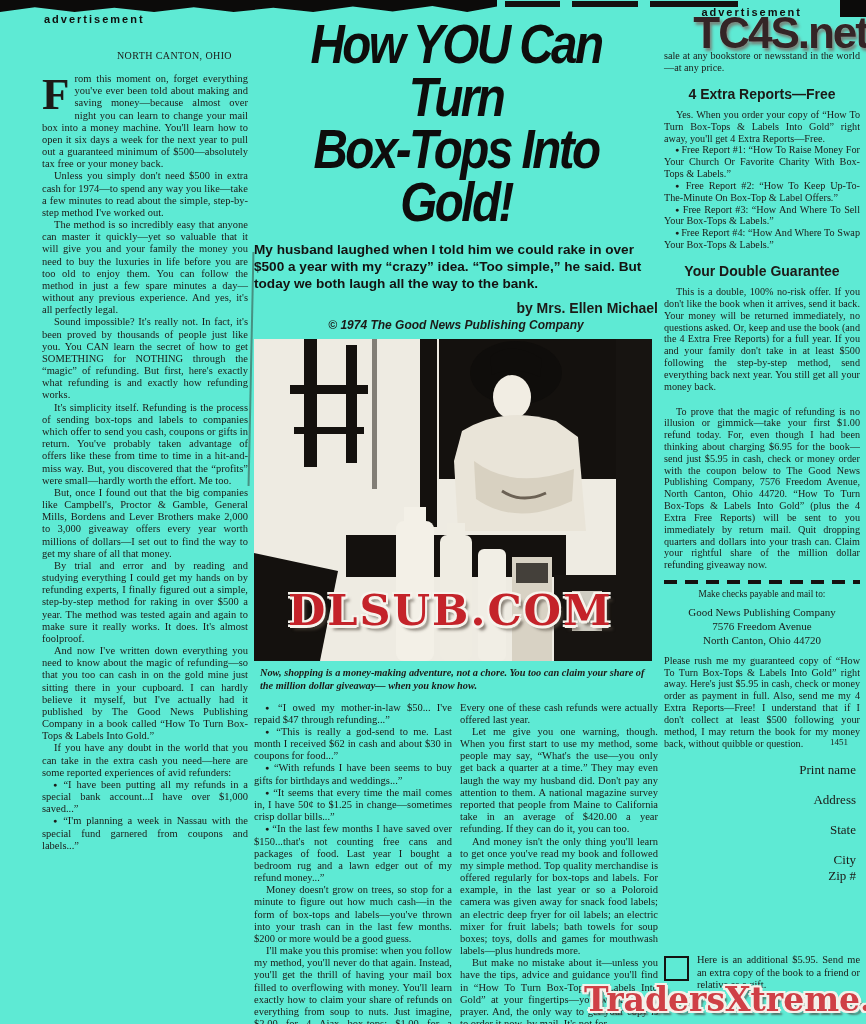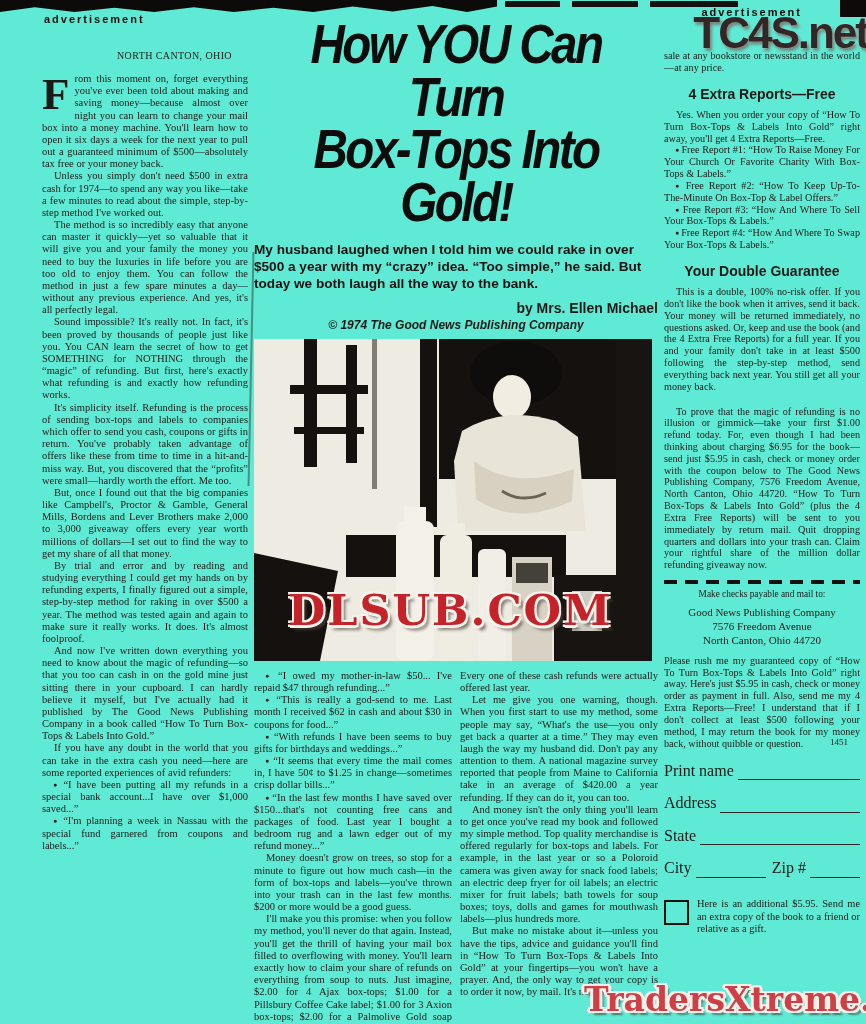--- a/index.html
+++ b/index.html
@@ -48,21 +48,21 @@
   .cols{display:flex;gap:8px;margin-top:9px;}
   .colA,.colB{width:198px;}
   
   .sidebar{position:absolute;left:664px;top:50px;width:196px;font-size:10.2px;line-height:1.16;}
   .sidebar .t{font-size:10.2px;}
   .sb-head{font-family:"Liberation Sans",sans-serif;font-weight:bold;font-size:14px;text-align:center;margin:12px 0 7px 0;}
   .sep{height:4px;margin:9px 0 5px 0;background:repeating-linear-gradient(90deg,#141210 0 13px,transparent 13px 21px);}
   .payable{text-align:center;font-size:9.3px;margin:0 0 5px 0;}
   .addr{text-align:center;font-size:11px;line-height:1.3;margin:0 0 7px 0;}
   .code-row{text-align:right;padding-right:12px;font-size:9px;margin-top:-12px;}
-  .field{display:flex;align-items:flex-end;margin-top:14px;font-size:16px;}
+  .field{display:flex;align-items:flex-end;margin-top:14px;font-size:13px;flex-direction:column;}
   .field .lbl{white-space:nowrap;padding-right:4px;}
   .field .line{flex:1;border-bottom:1.2px solid #2a2725;height:12px;}
   .field .line.short{flex:0 0 50px;}
   .field .lbl2{white-space:nowrap;padding:0 4px 0 6px;}
   .checkrow{display:flex;margin-top:20px;gap:8px;}
   .checkbox{width:21px;height:21px;border:2.5px solid #141210;flex:0 0 auto;margin-top:2px;background:transparent;}
   .checktext{font-size:10.4px;line-height:1.2;text-align:justify;}
 </style>
 </head>
 <body>
@@ -138,20 +138,21 @@
           <rect x="258" y="218" width="40" height="104" fill="#d8d2c4"></rect>
           <rect x="262" y="224" width="32" height="20" fill="#44403a"></rect>
         </g>
         <polygon points="0,214 84,232 66,322 0,322" fill="#14110e"></polygon>
         <rect x="300" y="236" width="62" height="86" fill="#171411"></rect>
         <rect x="318" y="252" width="30" height="40" fill="#efece2" opacity="0.85"></rect>
       </svg>
       <div class="wm wm-dlsub">DLSUB.COM</div>
     </div>
 
+    <p class="caption">Now, shopping is a money-making adventure, not a chore. You too can claim your share of the million dollar giveaway— when you know how.</p>
 
     <div class="cols">
       <div class="colA">
           <p class="t bullet">“I owed my mother-in-law $50... I've repaid $47 through refunding...”</p>
           <p class="t bullet">“This is really a god-send to me. Last month I received $62 in cash and about $30 in coupons for food...”</p>
           <p class="t bullet">“With refunds I have been seems to buy gifts for birthdays and weddings...”</p>
           <p class="t bullet">“It seems that every time the mail comes in, I have 50¢ to $1.25 in change—sometimes crisp dollar bills...”</p>
           <p class="t bullet">“In the last few months I have saved over $150...that's not counting free cans and packages of food. Last year I bought a bedroom rug and a lawn edger out of my refund money...”</p>
           <p class="t para">Money doesn't grow on trees, so stop for a minute to figure out how much cash—in the form of box-tops and labels—you've thrown into your trash can in the last few months. $200 or more would be a good guess.</p>
           <p class="t para">I'll make you this promise: when you follow my method, you'll never do that again. Instead, you'll get the thrill of having your mail box filled to overflowing with money. You'll learn exactly how to claim your share of refunds on everything from soup to nuts. Just imagine, $2.00 for 4 Ajax box-tops; $1.00 for a Pillsbury Coffee Cake label; $1.00 for 3 Axion box-tops; $2.00 for a Palmolive Gold soap label.</p>

